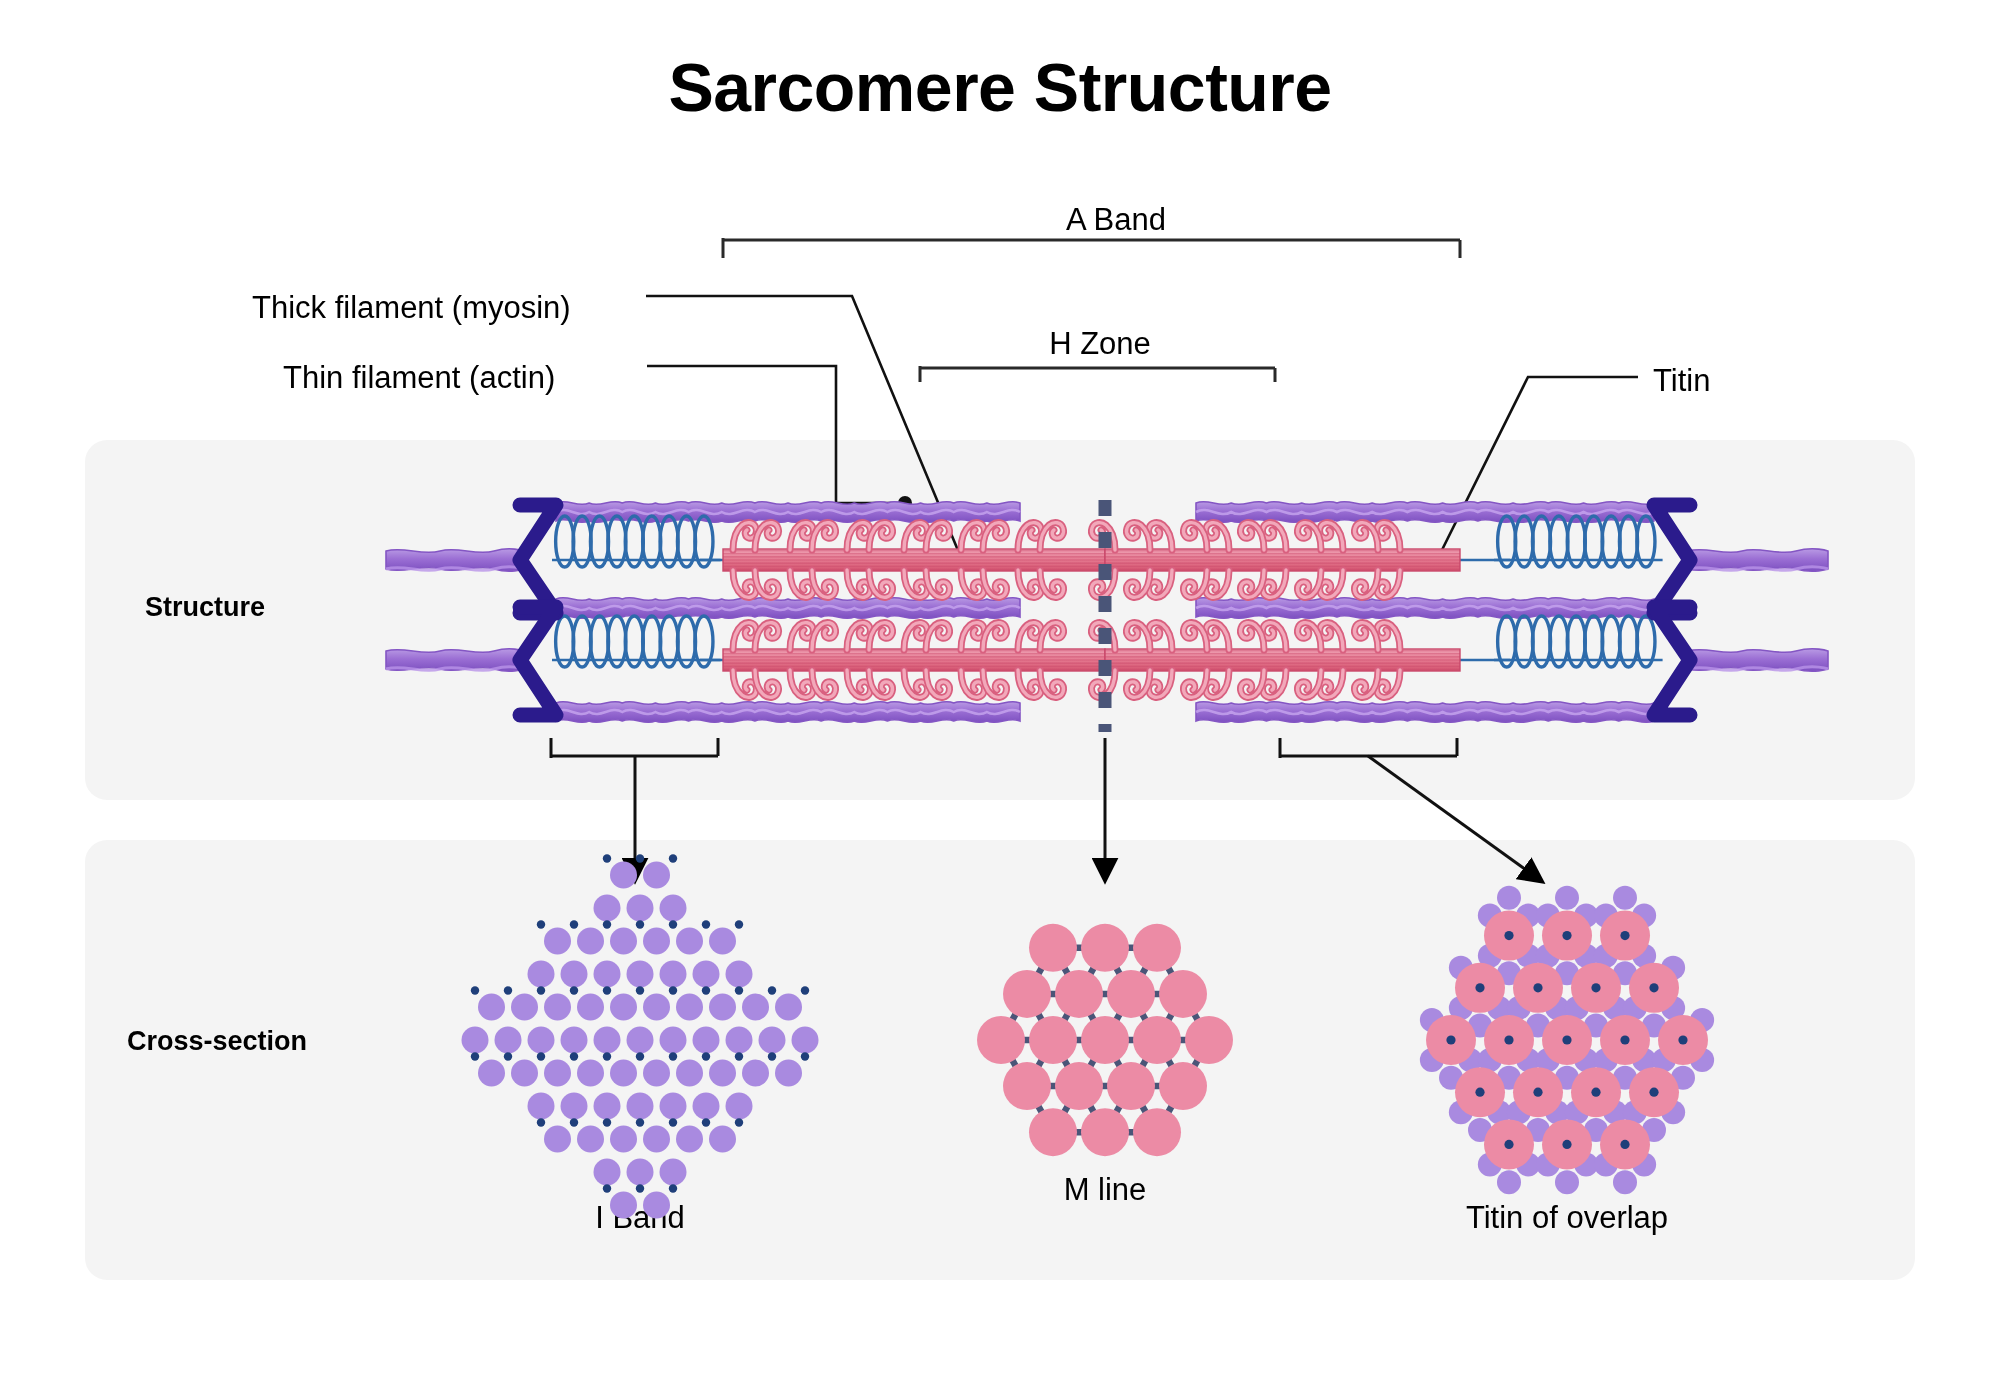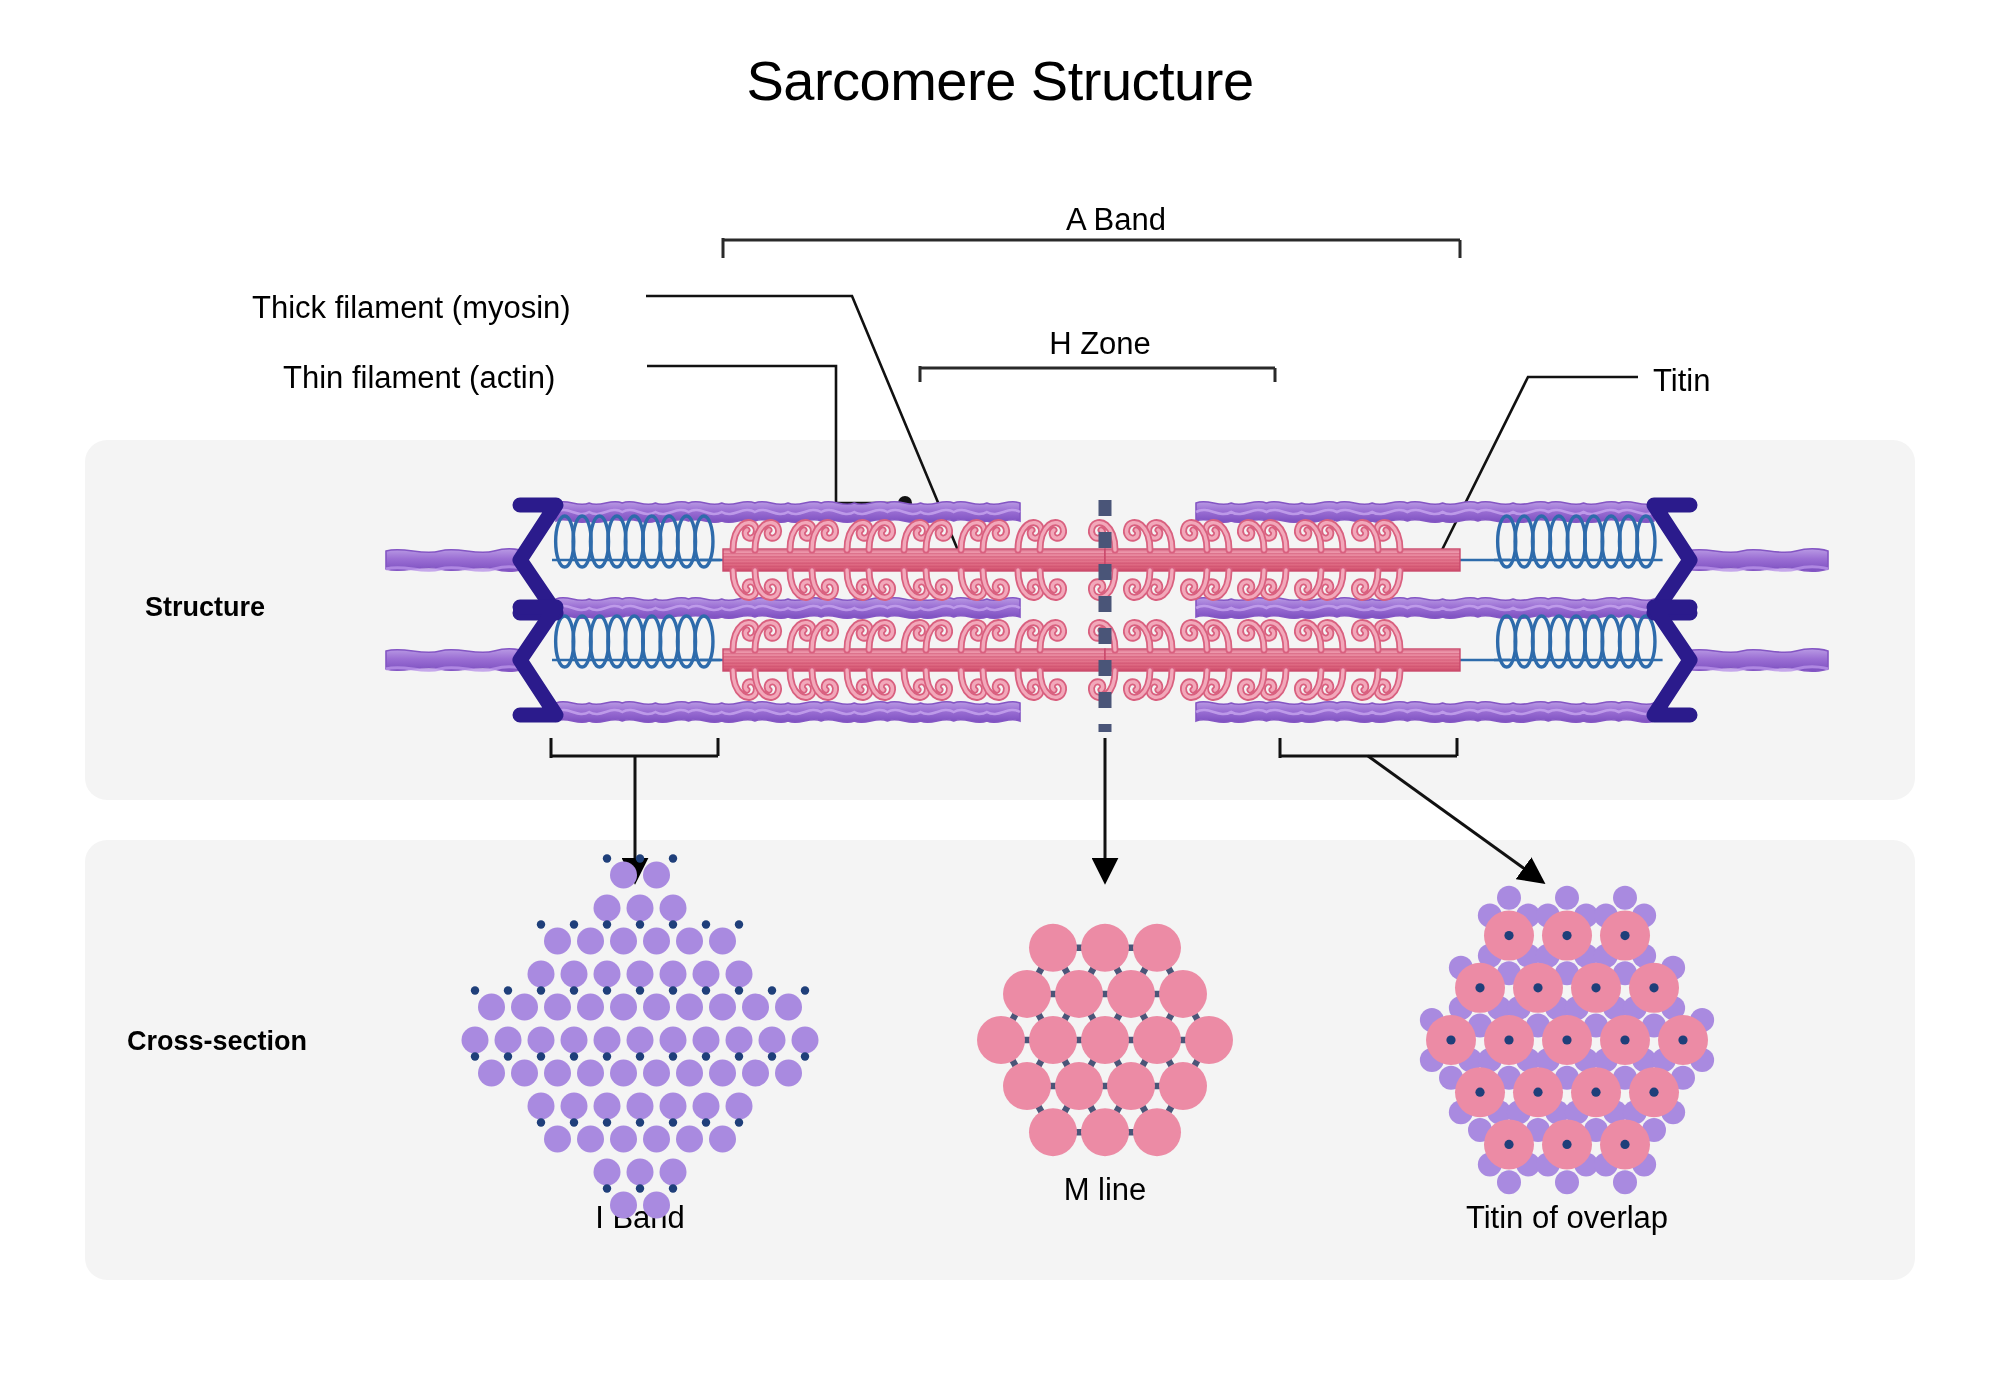--- a/index.html
+++ b/index.html
@@ -7,21 +7,21 @@
     width:2000px;height:1400px;
     background:#ffffff;
     font-family:"Liberation Sans", sans-serif;
     overflow:hidden;
     position:relative;
   }
   #root{position:absolute;inset:0;}
   .title{
     position:absolute;left:0;top:48px;width:2000px;
     text-align:center;
-    font-size:56px;font-weight:400;color:#000;
+    font-size:68px;font-weight:700;color:#000;
     letter-spacing:-0.5px;
   }
   .panel{
     position:absolute;background:#f4f4f4;border-radius:22px;
   }
   #panel-structure{left:85px;top:440px;width:1830px;height:360px;}
   #panel-cross{left:85px;top:840px;width:1830px;height:440px;}
   .rowlabel{
     position:absolute;font-size:27px;font-weight:bold;color:#000;
     white-space:nowrap;

